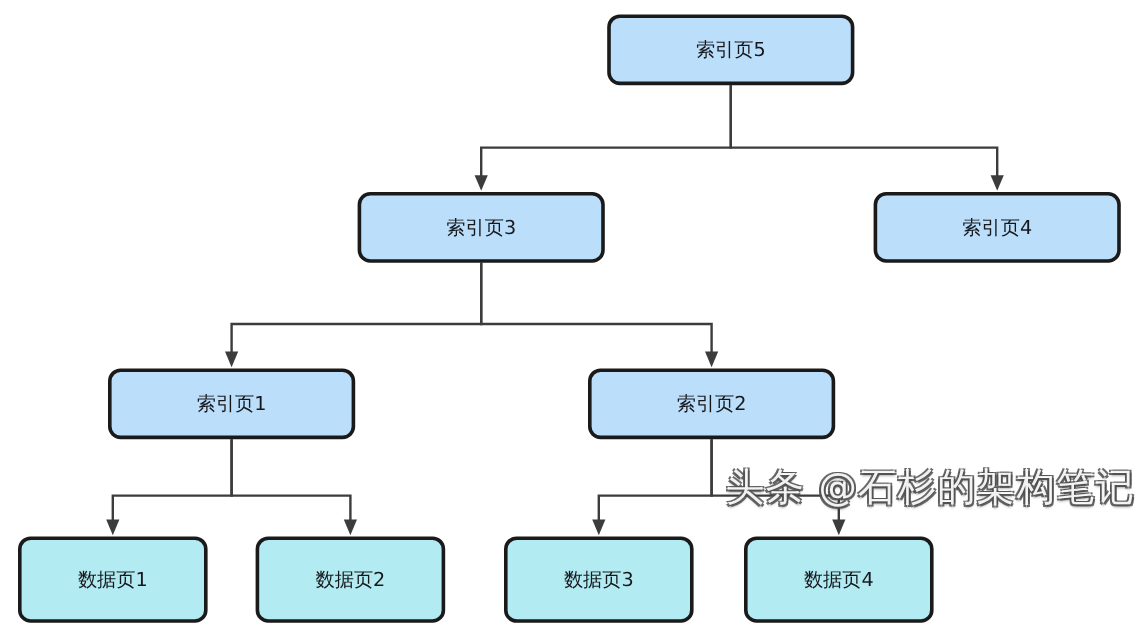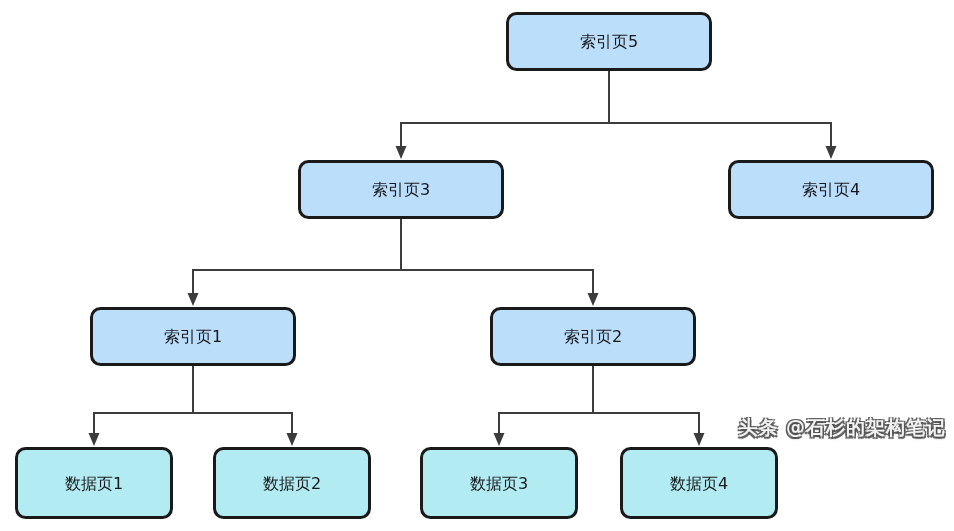--- a/index.html
+++ b/index.html
@@ -44,24 +44,24 @@
     fill: none;
     stroke-linecap: butt;
     stroke-linejoin: miter;
   }
   .arrow-head {
     stroke: none;
   }
   .watermark {
     position: absolute;
     right: 8px;
-    bottom: 2px;
+    bottom: 14px;
     font-family: "DejaVu Sans", "Liberation Sans", sans-serif;
-    font-size: 19px;
-    font-weight: bold;
+    font-size: 32px;
+    font-weight: normal;
     color: rgba(255, 255, 255, 0.92);
     letter-spacing: 1px;
     white-space: nowrap;
     text-shadow:
       -1.5px -1.5px 0 rgba(80,80,80,0.85),
        1.5px -1.5px 0 rgba(80,80,80,0.85),
       -1.5px  1.5px 0 rgba(80,80,80,0.85),
        1.5px  1.5px 0 rgba(80,80,80,0.85),
        0px    2px   2px rgba(60,60,60,0.45);
     pointer-events: none;

